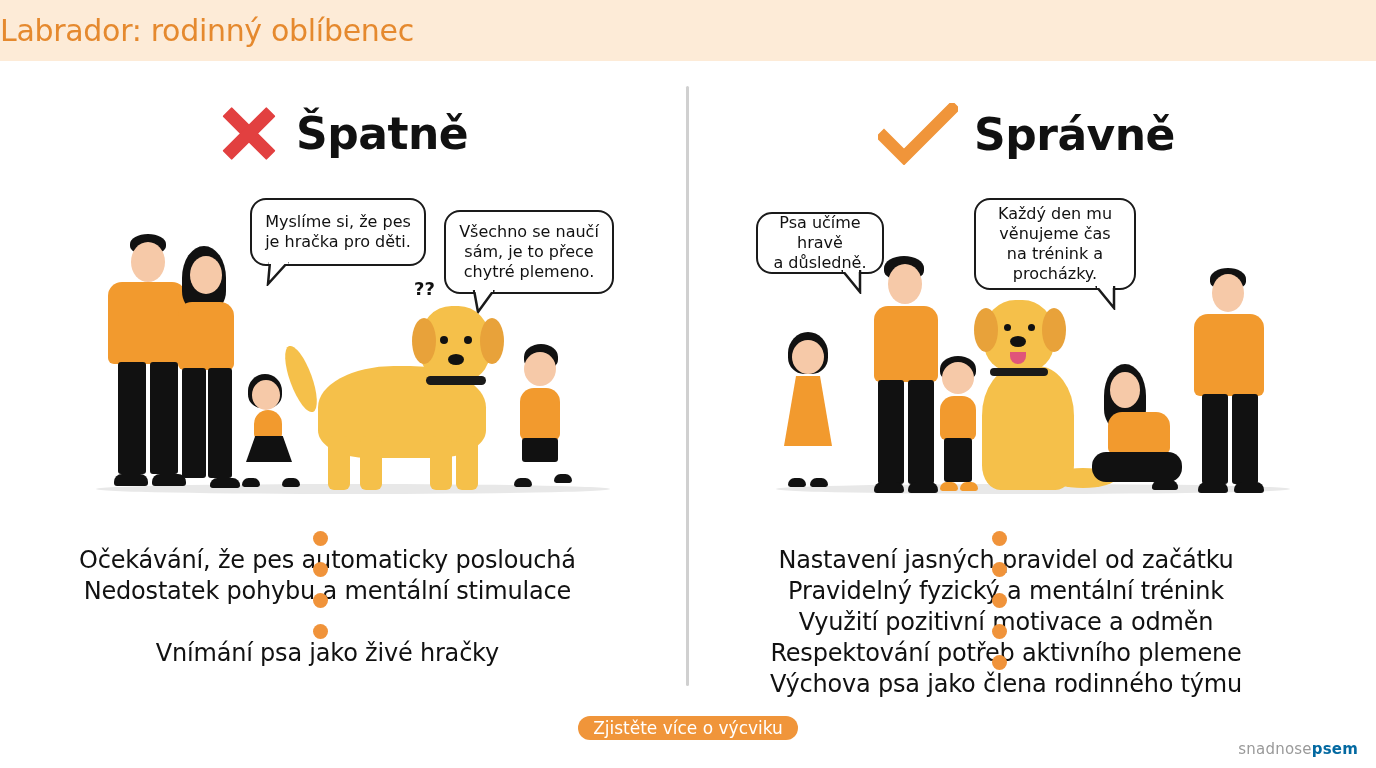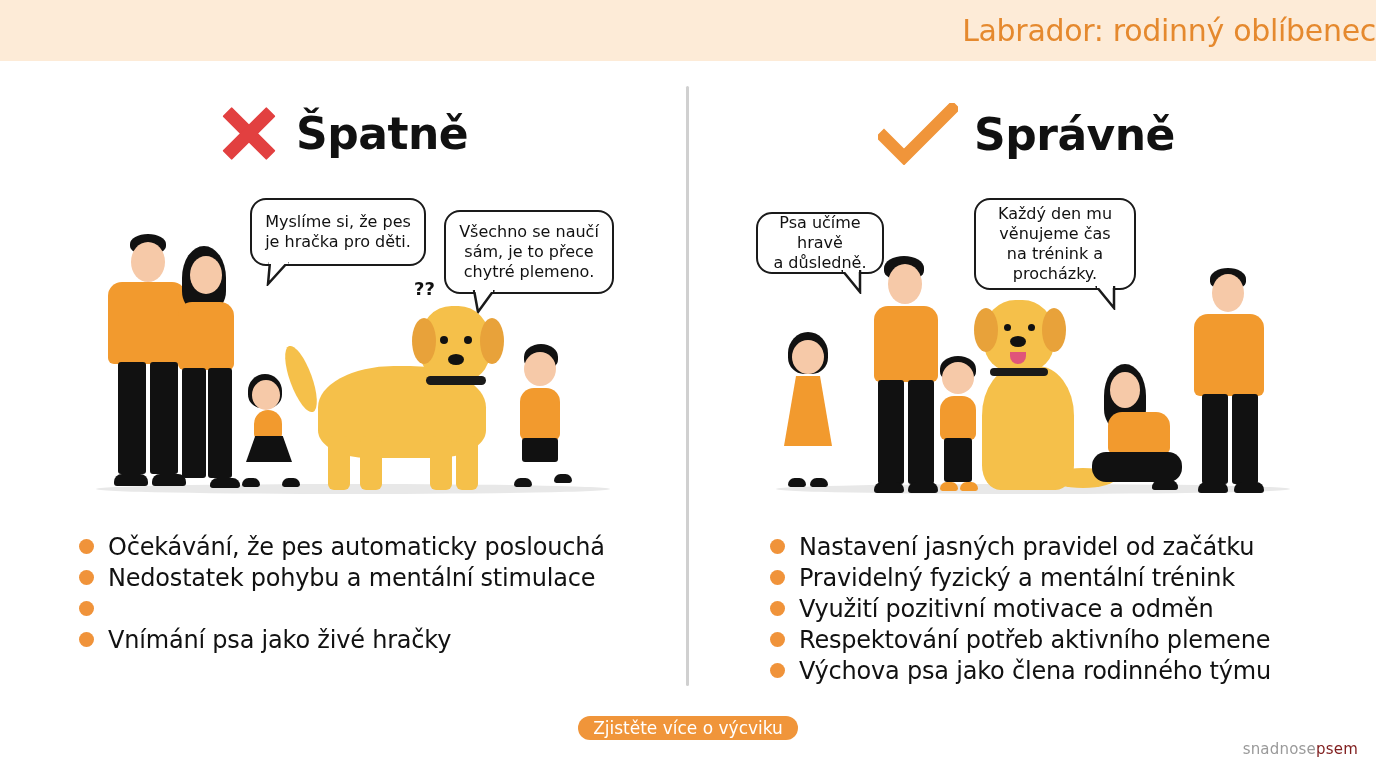--- a/index.html
+++ b/index.html
@@ -2,21 +2,21 @@
 <html><head>
 <meta charset="utf-8">
 <style>
   * { box-sizing: border-box; margin: 0; padding: 0; }
   html, body { width: 1376px; height: 768px; overflow: hidden; background: #ffffff; }
   body { font-family: "DejaVu Sans", "Liberation Sans", sans-serif; color: #111; position: relative; }
 
   .header {
     position: absolute; left: 0; top: 0; width: 1376px; height: 61px;
     background: #fdebd7;
-    display: flex; align-items: center; justify-content: flex-end;
+    display: flex; align-items: center; justify-content: flex-start;
   }
   .header-title { font-size: 30px; color: #e5892e; font-weight: normal; letter-spacing: -0.3px; }
 
   .divider { position: absolute; left: 686px; top: 86px; width: 3px; height: 600px; background: #d0d0d0; border-radius: 2px; }
 
   .panel { position: absolute; top: 61px; width: 688px; height: 650px; }
   .panel.left { left: 0; }
   .panel.right { left: 688px; }
 
   .panel-heading { position: absolute; top: 42px; display: flex; align-items: center; gap: 16px; }
@@ -62,33 +62,33 @@
   .dog-leg { position: absolute; background: #f5c04a; border-radius: 6px; }
   .dog-collar { position: absolute; background: #1a1a1a; border-radius: 6px; }
   .dog-tail { position: absolute; background: #f5c04a; border-radius: 50%; }
   .dog-nose { position: absolute; background: #111; border-radius: 50%; }
   .dog-eye { position: absolute; background: #111; border-radius: 50%; }
 
   
   .bullets { position: absolute; top: 470px; list-style: none; }
   .panel.left .bullets { left: 79px; }
   .panel.right .bullets { left: 82px; }
-  .bullet { display: flex; align-items: center; height: 31px; }
+  .bullet { display: flex; align-items: center; height: 31px; flex-direction: column; }
   .bullet-dot { width: 15px; height: 15px; border-radius: 50%; background: #f0933a; margin-right: 14px; flex: none; }
   .bullet-text { font-size: 24px; color: #111; white-space: nowrap; letter-spacing: -0.2px; }
 
   .cta {
     position: absolute; left: 578px; top: 716px; width: 220px; height: 24px;
     background: #f0953a; border-radius: 19px; border: none;
     color: #fff; font-size: 17px; font-family: "DejaVu Sans", "Liberation Sans", sans-serif;
     display: flex; align-items: center; justify-content: center; cursor: pointer;
   }
 
   .watermark { position: absolute; right: 18px; top: 740px; font-size: 15px; color: #9a9a9a; letter-spacing: 0.2px; }
-  .watermark b { font-weight: normal; color: #7f1d1d; }
+  .watermark b { font-weight: bold; color: #0369a1; }
 </style>
 </head>
 <body>
 
 <div class="header">
   <h1 class="header-title">Labrador: rodinný oblíbenec</h1>
 </div>
 
 <div class="divider"></div>
 

